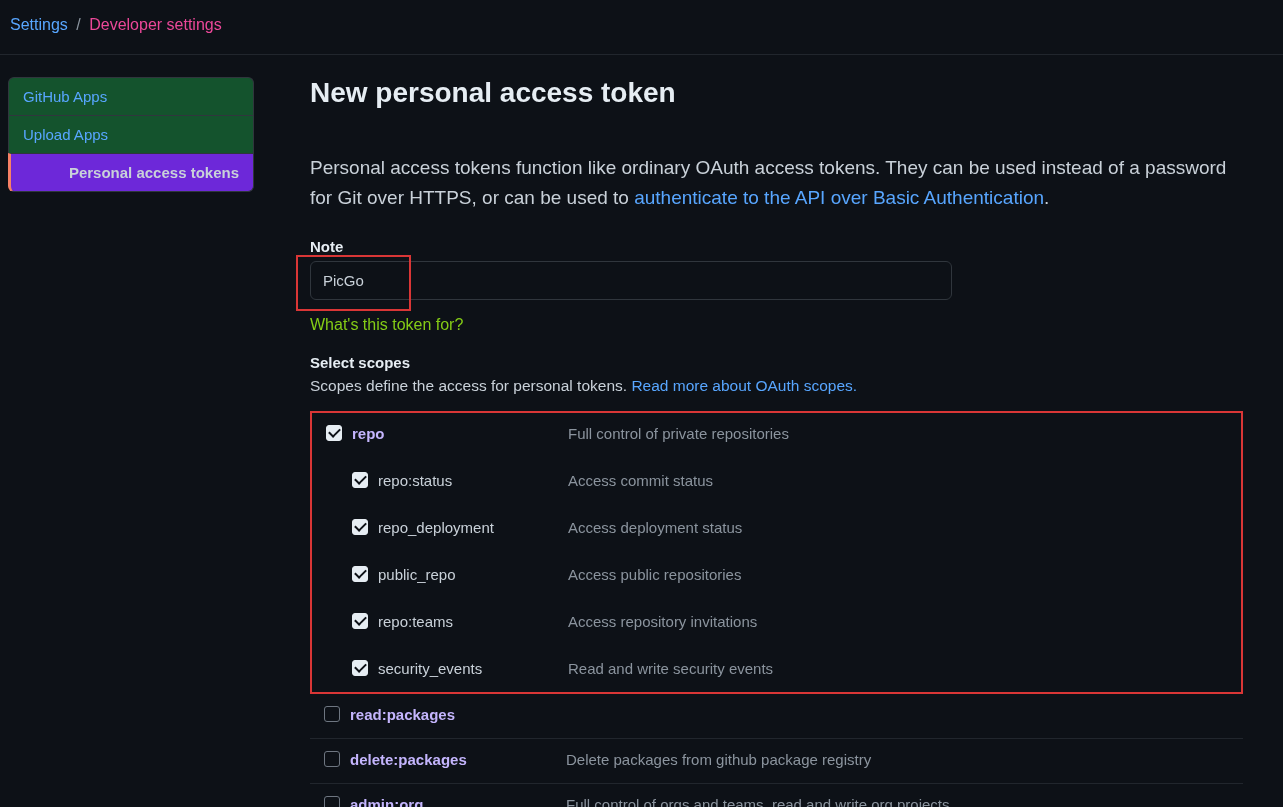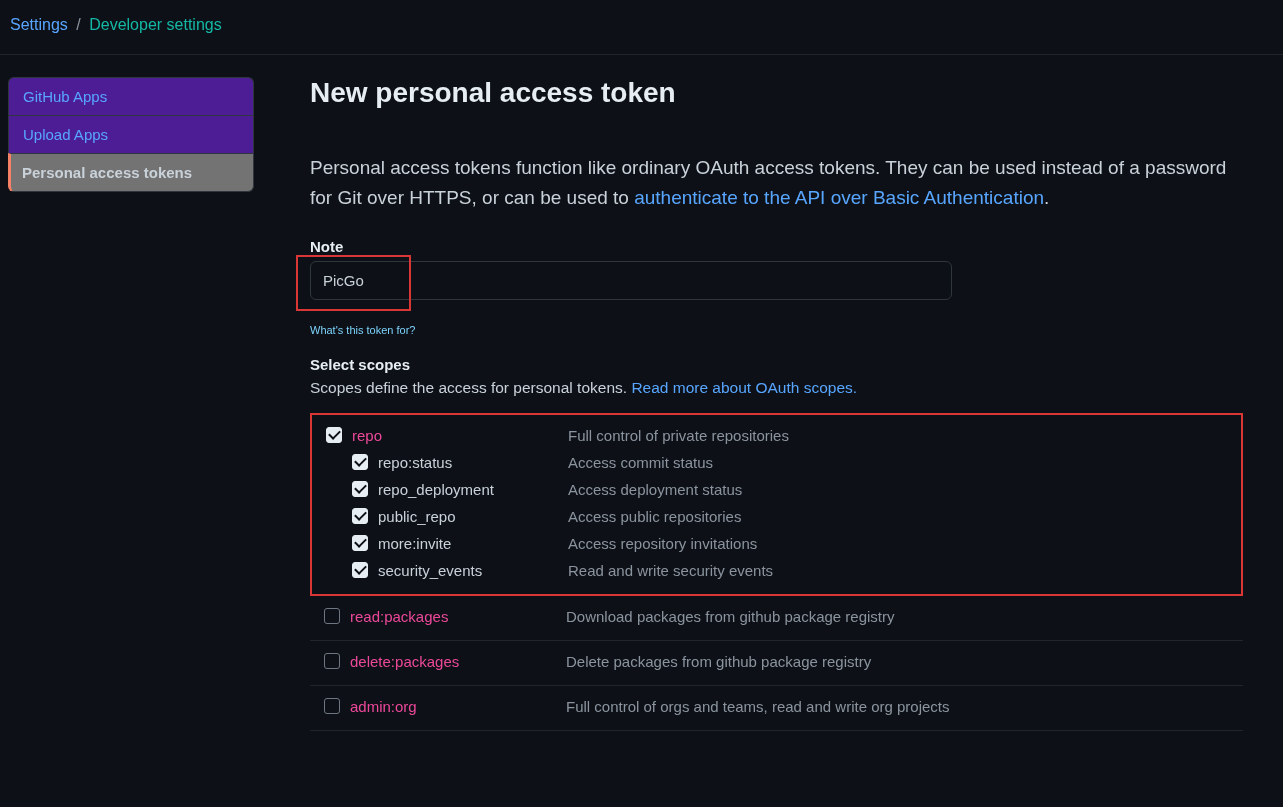--- a/index.html
+++ b/index.html
@@ -23,56 +23,57 @@
     }
     .breadcrumb a {
       color: #58a6ff;
       text-decoration: none;
     }
     .breadcrumb .sep {
       color: #8b949e;
       margin: 0 4px;
     }
     .breadcrumb .current {
-      color: #14b8a6;
+      color: #ec4899;
       text-align: right;
     }
     .layout {
       display: flex;
       padding-top: 22px;
     }
     .sidebar {
       width: 262px;
       flex-shrink: 0;
       padding-left: 8px;
       padding-right: 8px;
     }
     .sidebar-item {
       display: block;
       padding: 10px 14px;
       color: #58a6ff;
       text-decoration: none;
       border: 1px solid #30363d;
-      background: #4c1d95;
+      background: #14532d;
       font-size: 15px;
     }
     .sidebar-item.first {
       border-radius: 6px 6px 0 0;
       border-bottom: none;
     }
     .sidebar-item.middle {
       border-bottom: none;
     }
     .sidebar-item.active {
-      background: #737373;
+      background: #6d28d9;
       color: #c9d1d9;
       font-weight: 600;
       border-left: 3px solid #f78166;
       padding-left: 11px;
       border-radius: 0 0 6px 6px;
+      text-align: right;
     }
     .main {
       flex: 1;
       padding-left: 48px;
       padding-right: 40px;
     }
     h1 {
       font-size: 28px;
       font-weight: 700;
       color: #e6edf3;
@@ -112,23 +113,23 @@
     .note-input {
       width: 642px;
       background: #0d1117;
       border: 1px solid #30363d;
       color: #c9d1d9;
       padding: 10px 12px;
       font-size: 15px;
       border-radius: 6px;
     }
     .note-hint {
-      color: #7dd3fc;
-      font-size: 11px;
-      margin-top: 24px;
+      color: #84cc16;
+      font-size: 16px;
+      margin-top: 16px;
     }
     .scopes-desc {
       color: #c9d1d9;
       font-size: 15.5px;
       margin-top: 6px;
       margin-bottom: 16px;
     }
     .scopes-desc a {
       color: #58a6ff;
       text-decoration: none;
@@ -147,20 +148,21 @@
     .scope-row {
       display: flex;
       align-items: center;
       padding: 5px 0;
     }
     .scope-row.parent {
       padding-top: 0;
     }
     .scope-row.child {
       padding-left: 26px;
+      margin-top: 20px;
     }
     .scope-check {
       width: 16px;
       height: 16px;
       border: 1px solid #6e7681;
       border-radius: 3px;
       background: #0d1117;
       margin-right: 10px;
       flex-shrink: 0;
       position: relative;
@@ -175,22 +177,22 @@
       position: absolute;
       left: 4px;
       top: 0px;
       width: 5px;
       height: 9px;
       border: solid #0d1117;
       border-width: 0 2px 2px 0;
       transform: rotate(45deg);
     }
     .scope-name {
-      font-weight: 400;
-      color: #ec4899;
+      font-weight: 700;
+      color: #c4b5fd;
       width: 216px;
       font-size: 15px;
     }
     .scope-row.child .scope-name {
       font-weight: 400;
       color: #c9d1d9;
       width: 190px;
     }
     .scope-desc {
       color: #8b949e;
@@ -252,37 +254,36 @@
           <span class="scope-name">repo_deployment</span>
           <span class="scope-desc">Access deployment status</span>
         </div>
         <div class="scope-row child">
           <span class="scope-check checked"></span>
           <span class="scope-name">public_repo</span>
           <span class="scope-desc">Access public repositories</span>
         </div>
         <div class="scope-row child">
           <span class="scope-check checked"></span>
-          <span class="scope-name">more:invite</span>
+          <span class="scope-name">repo:teams</span>
           <span class="scope-desc">Access repository invitations</span>
         </div>
         <div class="scope-row child">
           <span class="scope-check checked"></span>
           <span class="scope-name">security_events</span>
           <span class="scope-desc">Read and write security events</span>
         </div>
       </div>
     </div>
 
     <div class="scopes-after">
       <div class="scope-group">
         <div class="scope-row parent">
           <span class="scope-check"></span>
           <span class="scope-name">read:packages</span>
-          <span class="scope-desc">Download packages from github package registry</span>
         </div>
       </div>
       <div class="scope-group">
         <div class="scope-row parent">
           <span class="scope-check"></span>
           <span class="scope-name">delete:packages</span>
           <span class="scope-desc">Delete packages from github package registry</span>
         </div>
       </div>
       <div class="scope-group">

